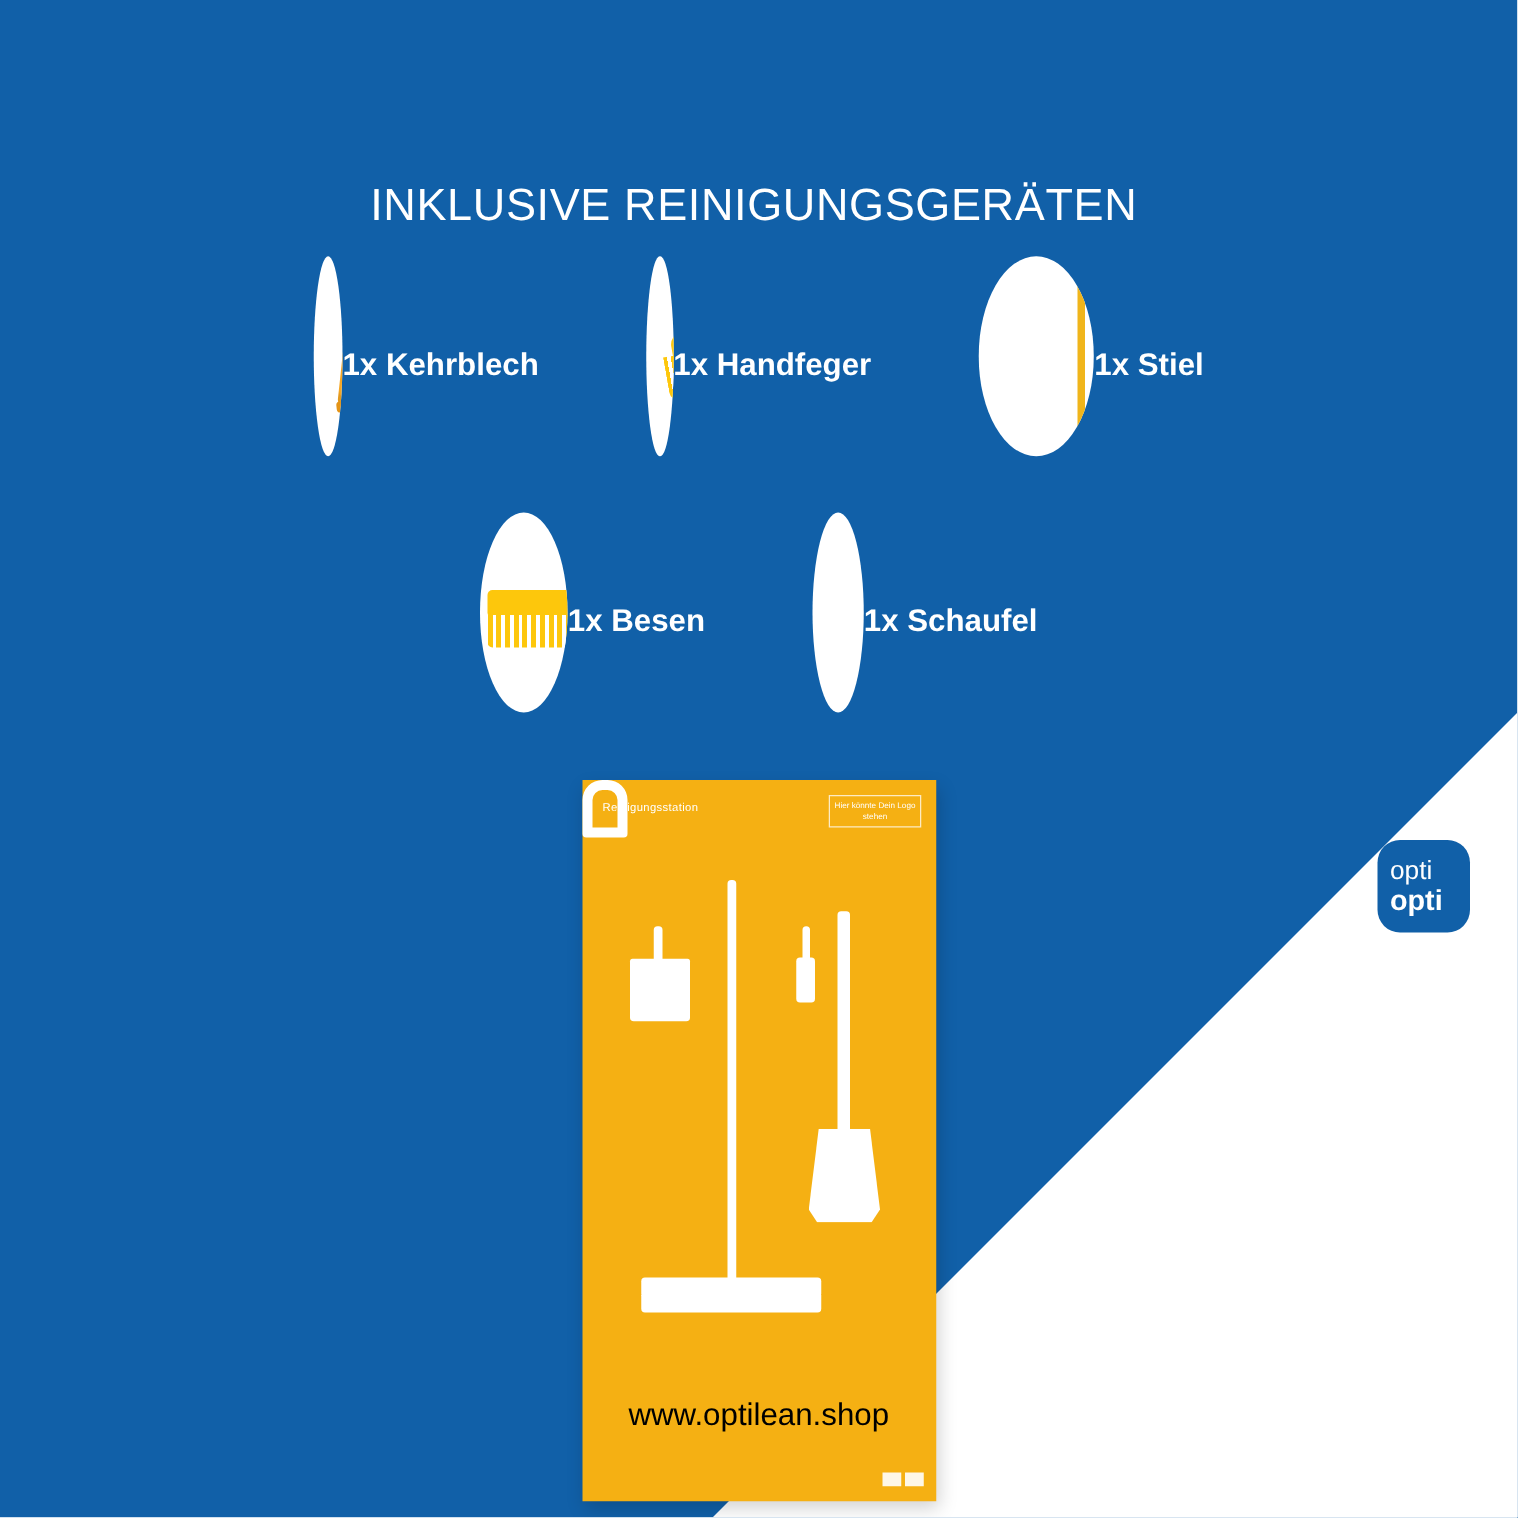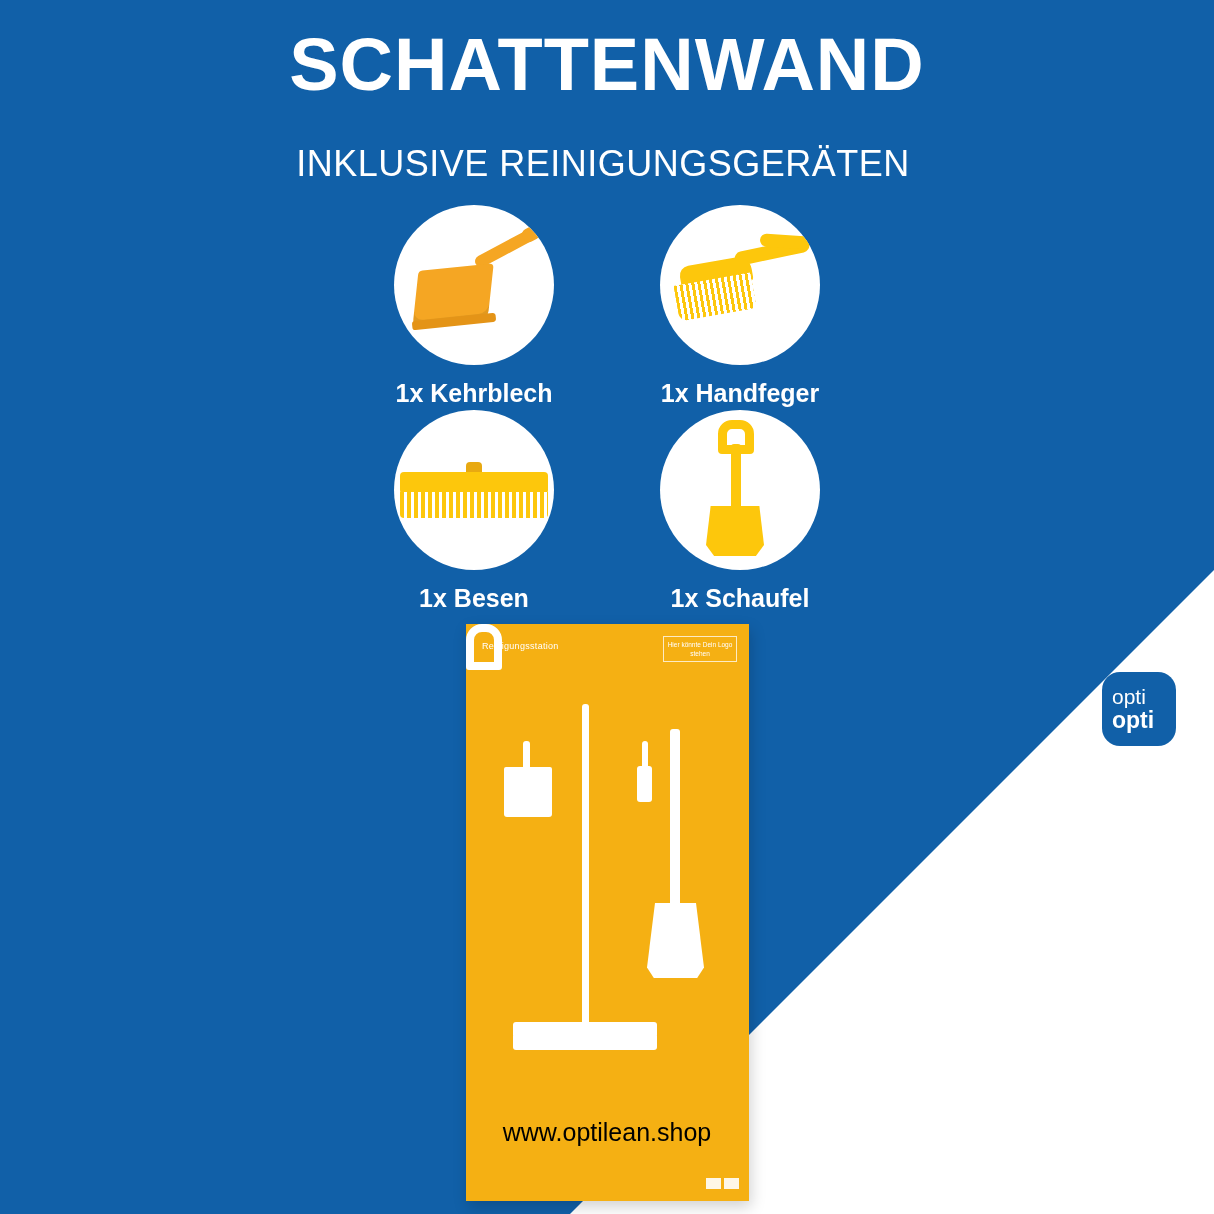--- a/index.html
+++ b/index.html
@@ -61,21 +61,21 @@
     display: flex;
     justify-content: center;
     gap: 86px;
   }
   .row1 { top: 205px; left: 0; width: 1214px; }
   .row2 { top: 410px; left: 0; width: 1214px; }
 
   .item {
     width: 180px;
     display: flex;
-    flex-direction: column;
+    flex-direction: row;
     align-items: center;
   }
   .circle {
     width: 160px;
     height: 160px;
     border-radius: 50%;
     background: #ffffff;
     position: relative;
     overflow: hidden;
   }
@@ -331,21 +331,20 @@
   .logo-bottom { font-size: 23px; font-weight: bold; line-height: 1.05; }
 </style>
 </head>
 <body>
 
 <div id="page">
 
   <div class="bg-white-corner"></div>
   <div class="bg-blue"></div>
 
-  <div class="title">SCHATTENWAND</div>
   <div class="subtitle">INKLUSIVE REINIGUNGSGERÄTEN</div>
 
   <div class="items-row row1">
 
     <div class="item">
       <div class="circle">
         <div class="dustpan-handle"></div>
         <div class="dustpan-handle-end"></div>
         <div class="dustpan-pan"></div>
         <div class="dustpan-lip"></div>
@@ -356,20 +355,27 @@
     <div class="item">
       <div class="circle">
         <div class="brush-handle"></div>
         <div class="brush-handle2"></div>
         <div class="brush-head"></div>
         <div class="bristles"></div>
       </div>
       <div class="item-label">1x Handfeger</div>
     </div>
 
+    <div class="item">
+      <div class="circle">
+        <div class="stick"></div>
+        <div class="stick-top"></div>
+      </div>
+      <div class="item-label">1x Stiel</div>
+    </div>
 
   </div>
 
   <div class="items-row row2">
 
     <div class="item">
       <div class="circle">
         <div class="broom-knob"></div>
         <div class="broom-head"></div>
         <div class="broom-bristles"></div>

